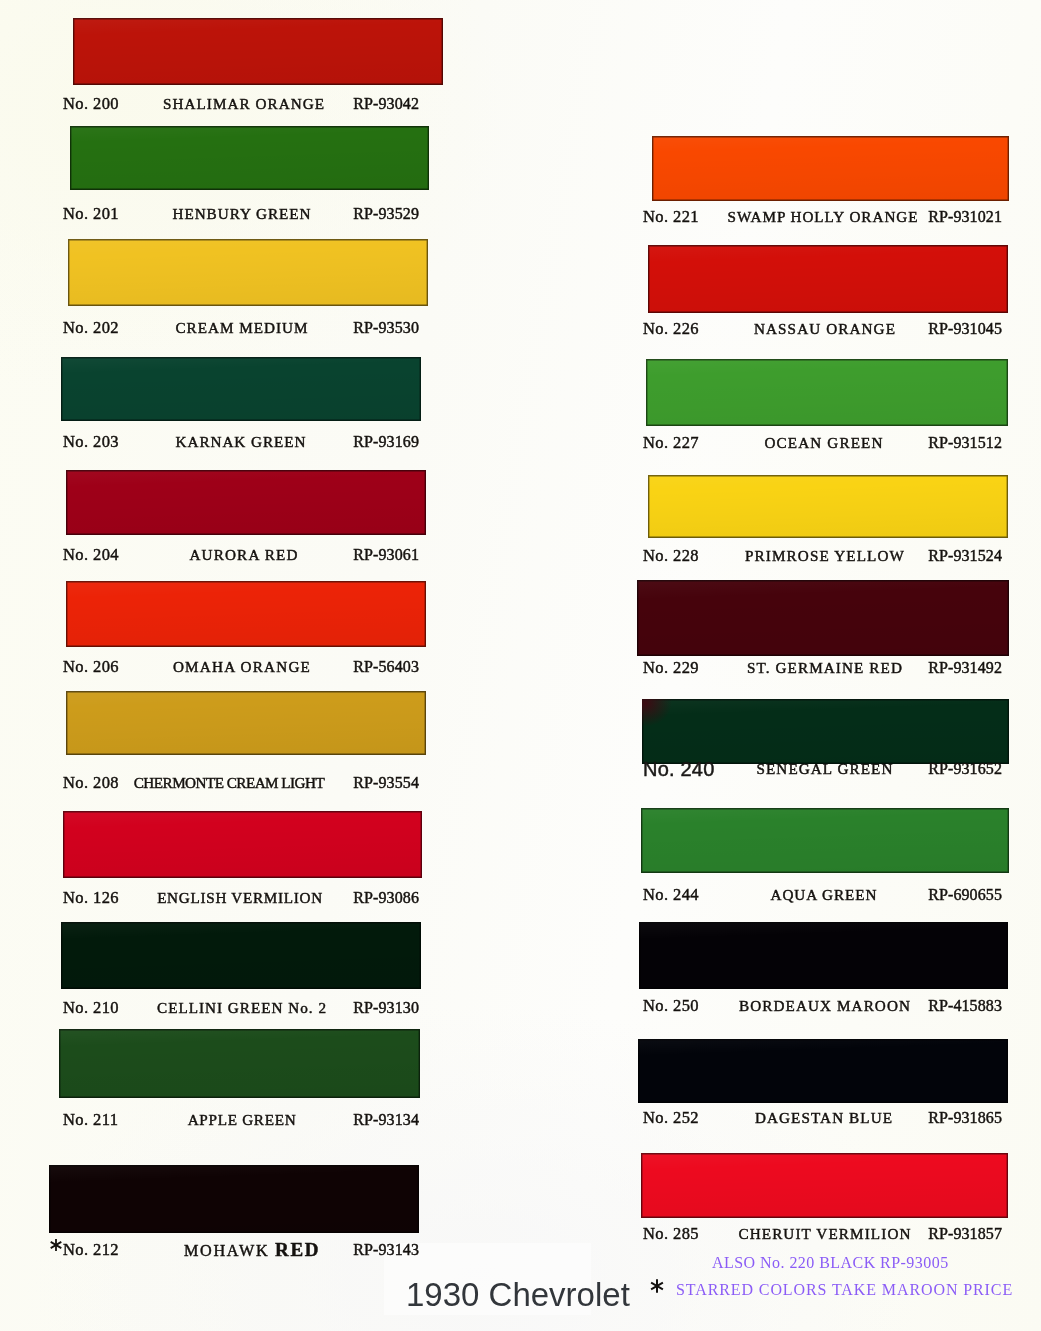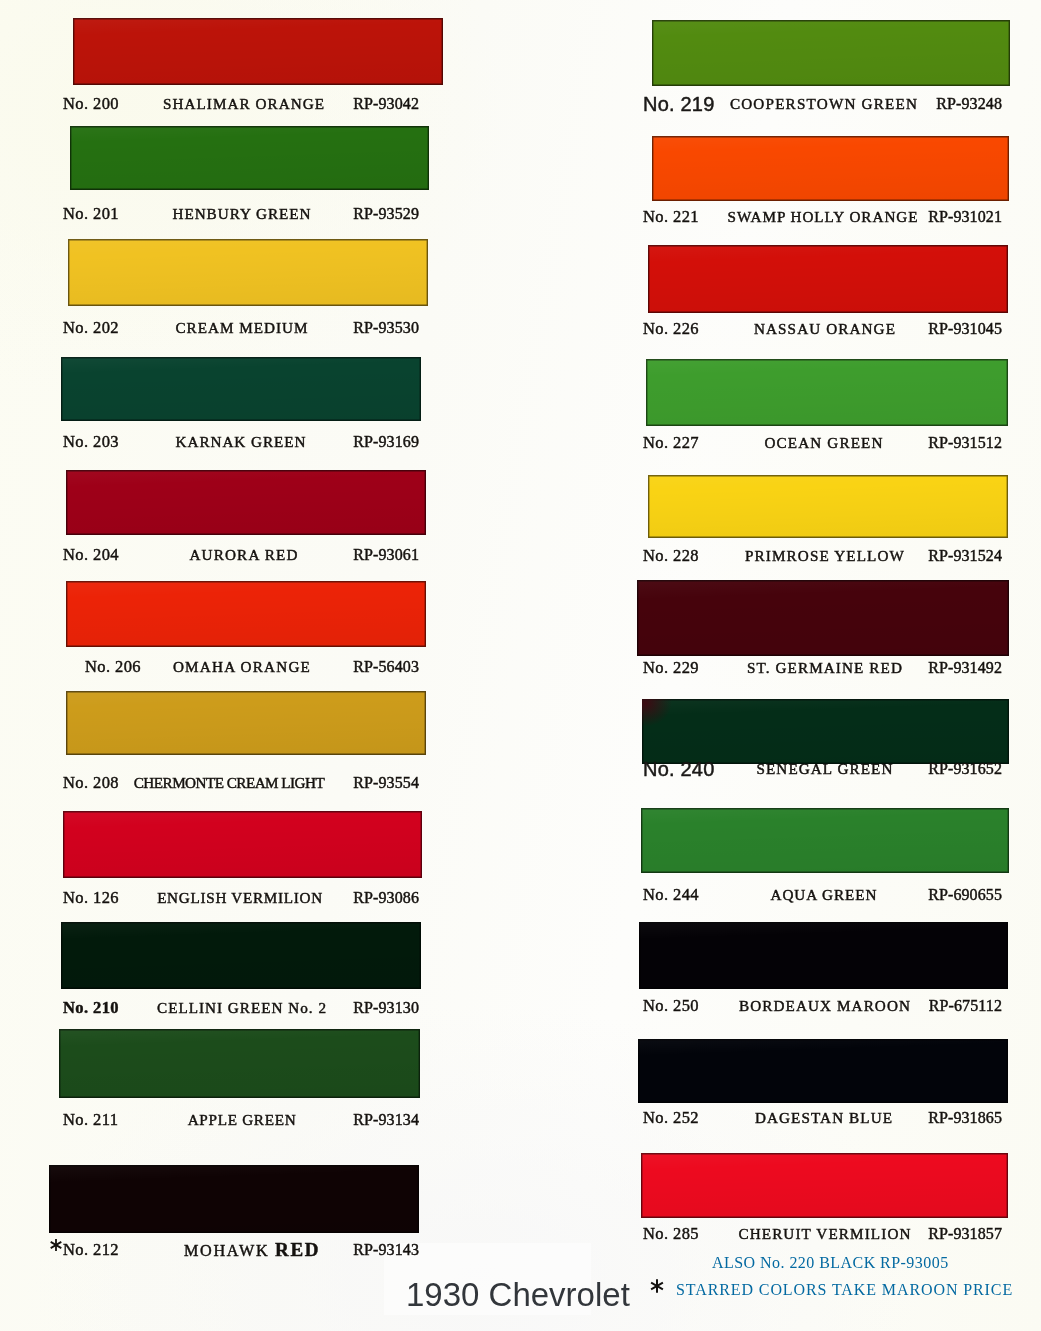--- a/index.html
+++ b/index.html
@@ -45,21 +45,21 @@
     -webkit-text-stroke:0.45px #15120f;
   }
   .lbl-no{font-size:16.5px;letter-spacing:0.4px;}
   .lbl-code{font-size:16px;letter-spacing:0.1px;}
   .lbl-sans{font-family:"Liberation Sans",sans-serif;font-size:20px;letter-spacing:0.2px;color:#1b1a19;}
   .lbl-name em{font-style:normal;font-weight:bold;font-size:19px;letter-spacing:1.6px;white-space:nowrap;}
   .lbl-name span{white-space:nowrap;font-size:16.2px;letter-spacing:1.7px;}
 
   .star{position:absolute;top:0;line-height:22px;color:#16120e;}
 
-  .footnote{position:absolute;white-space:nowrap;font-family:"Liberation Serif",serif;color:#0369a1;}
+  .footnote{position:absolute;white-space:nowrap;font-family:"Liberation Serif",serif;color:#8b5cf6;}
 
   #title-plate{
     position:absolute;left:384px;top:1243px;width:207px;height:72px;
     background:#fcfcfc;opacity:.78;
   }
   .title{
     position:absolute;
     font-family:"Liberation Sans", sans-serif;
     color:#32363b;
     white-space:nowrap;
@@ -129,21 +129,21 @@
         <span class="lbl lbl-no" style="left: -3px;">No. 204</span>
         <span class="lbl lbl-name c-name" style="left: -222px; width: 800px; letter-spacing: 1.17px;">AURORA RED</span>
         <span class="lbl lbl-code c-code" style="left: -47px; width: 400px;">RP-93061</span>
       </div>
     </div>
     <div class="entry" style="left: 66px; top: 581px; width: 360px; height: 106px;">
       <div class="swatch" style="width: 360px; height: 66px; background: rgb(236, 35, 7);">
         <i></i>
       </div>
       <div class="caption" style="top: 75px; width: 360px;">
-        <span class="lbl lbl-no" style="left: -3px; margin-left: 22px;">No. 206</span>
+        <span class="lbl lbl-no" style="left: -3px;">No. 206</span>
         <span class="lbl lbl-name c-name" style="left: -224px; width: 800px; letter-spacing: 1.217px;">OMAHA ORANGE</span>
         <span class="lbl lbl-code c-code" style="left: -47px; width: 400px;">RP-56403</span>
       </div>
     </div>
     <div class="entry" style="left: 66px; top: 691px; width: 360px; height: 104px;">
       <div class="swatch" style="width: 360px; height: 64px; background: rgb(205, 156, 27);">
         <i></i>
       </div>
       <div class="caption" style="top: 81px; width: 360px;">
         <span class="lbl lbl-no" style="left: -3px;">No. 208</span>
@@ -159,21 +159,21 @@
         <span class="lbl lbl-no" style="left: 0px;">No. 126</span>
         <span class="lbl lbl-name c-name" style="left: -223px; width: 800px; letter-spacing: 0.707px;">ENGLISH VERMILION</span>
         <span class="lbl lbl-code c-code" style="left: -44px; width: 400px;">RP-93086</span>
       </div>
     </div>
     <div class="entry" style="left: 61px; top: 922px; width: 360px; height: 107px;">
       <div class="swatch" style="width: 360px; height: 67px; background: rgb(2, 26, 11);">
         <i></i>
       </div>
       <div class="caption" style="top: 75px; width: 360px;">
-        <span class="lbl lbl-no" style="left: 2px; font-weight: bold;">No. 210</span>
+        <span class="lbl lbl-no" style="left: 2px;">No. 210</span>
         <span class="lbl lbl-name c-name" style="left: -219px; width: 800px; letter-spacing: 0.999px;">CELLINI GREEN No. 2</span>
         <span class="lbl lbl-code c-code" style="left: -42px; width: 400px;">RP-93130</span>
       </div>
     </div>
     <div class="entry" style="left: 59px; top: 1029px; width: 361px; height: 109px;">
       <div class="swatch" style="width: 361px; height: 69px; background: rgb(28, 76, 27);">
         <i></i>
       </div>
       <div class="caption" style="top: 80px; width: 361px;">
         <span class="lbl lbl-no" style="left: 4px;">No. 211</span>
@@ -191,30 +191,20 @@
         <span class="lbl lbl-code c-code" style="left: -30px; width: 400px;">RP-93143</span>
         <svg class="star" width="14" height="14" viewBox="0 0 14 14" style="left: 0px; top: -1px; position: absolute;">
           <g stroke="#15120e" stroke-width="1.8">
             <line x1="7" y1="0.9" x2="7" y2="13.1"></line>
             <line x1="1.7" y1="3.9" x2="12.3" y2="10.1"></line>
             <line x1="1.7" y1="10.1" x2="12.3" y2="3.9"></line>
           </g>
         </svg>
       </div>
     </div>
-    <div class="entry" style="left: 652px; top: 20px; width: 358px; height: 106px;">
-      <div class="swatch" style="width: 358px; height: 66px; background: rgb(82, 139, 16);">
-        <i></i>
-      </div>
-      <div class="caption" style="top: 73px; width: 358px;">
-        <span class="lbl lbl-no lbl-sans" style="left: -9px;">No. 219</span>
-        <span class="lbl lbl-name c-name" style="left: -228px; width: 800px; letter-spacing: 1.183px;">COOPERSTOWN GREEN</span>
-        <span class="lbl lbl-code c-code" style="left: -50px; width: 400px;">RP-93248</span>
-      </div>
-    </div>
     <div class="entry" style="left: 652px; top: 136px; width: 357px; height: 105px;">
       <div class="swatch" style="width: 357px; height: 65px; background: rgb(249, 72, 0);">
         <i></i>
       </div>
       <div class="caption" style="top: 70px; width: 357px;">
         <span class="lbl lbl-no" style="left: -9px;">No. 221</span>
         <span class="lbl lbl-name c-name" style="left: -229px; width: 800px; letter-spacing: 0.959px;">SWAMP HOLLY ORANGE</span>
         <span class="lbl lbl-code c-code" style="left: -50px; width: 400px;">RP-931021</span>
       </div>
     </div>
@@ -279,21 +269,21 @@
         <span class="lbl lbl-code c-code" style="left: -39px; width: 400px;">RP-690655</span>
       </div>
     </div>
     <div class="entry" style="left: 639px; top: 922px; width: 369px; height: 107px;">
       <div class="swatch" style="width: 369px; height: 67px; background: rgb(4, 2, 6);">
         <i></i>
       </div>
       <div class="caption" style="top: 73px; width: 369px;">
         <span class="lbl lbl-no" style="left: 4px;">No. 250</span>
         <span class="lbl lbl-name c-name" style="left: -214px; width: 800px; letter-spacing: 1.094px;">BORDEAUX MAROON</span>
-        <span class="lbl lbl-code c-code" style="left: -37px; width: 400px;">RP-675112</span>
+        <span class="lbl lbl-code c-code" style="left: -37px; width: 400px;">RP-415883</span>
       </div>
     </div>
     <div class="entry" style="left: 638px; top: 1039px; width: 370px; height: 104px;">
       <div class="swatch" style="width: 370px; height: 64px; background: rgb(2, 4, 10);">
         <i></i>
       </div>
       <div class="caption" style="top: 68px; width: 370px;">
         <span class="lbl lbl-no" style="left: 5px;">No. 252</span>
         <span class="lbl lbl-name c-name" style="left: -214px; width: 800px; letter-spacing: 1.076px;">DAGESTAN BLUE</span>
         <span class="lbl lbl-code c-code" style="left: -36px; width: 400px;">RP-931865</span>

